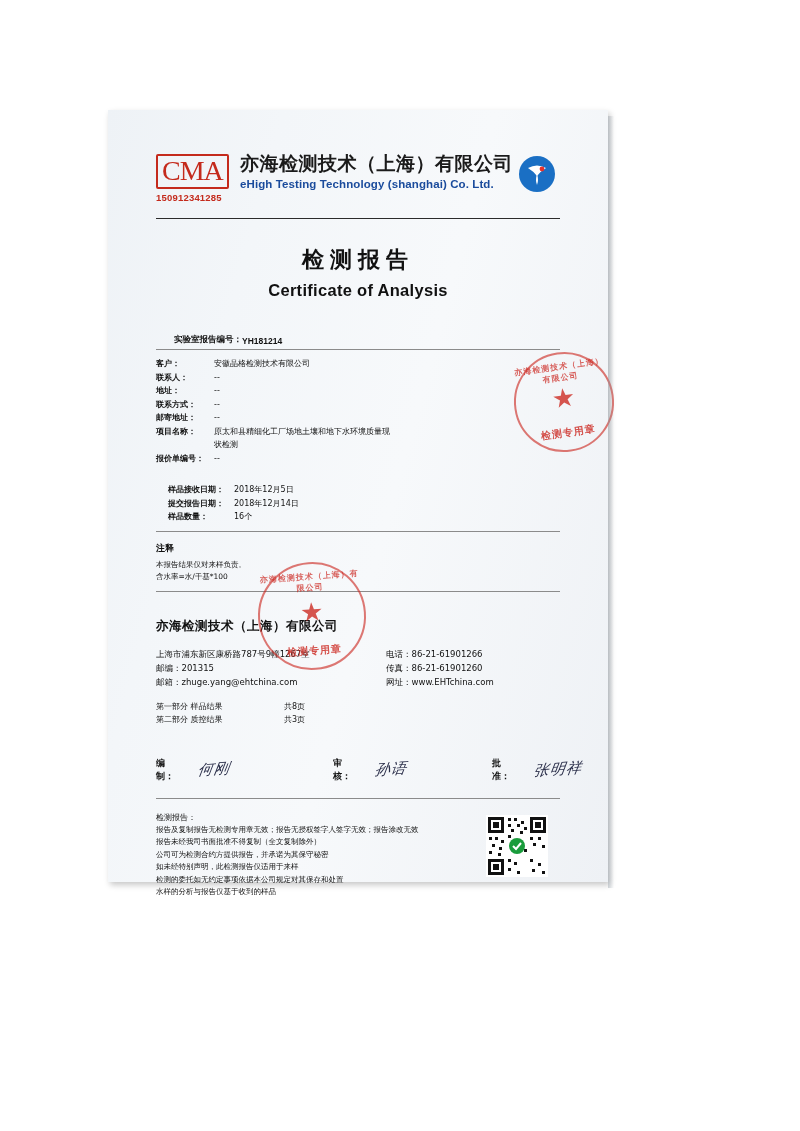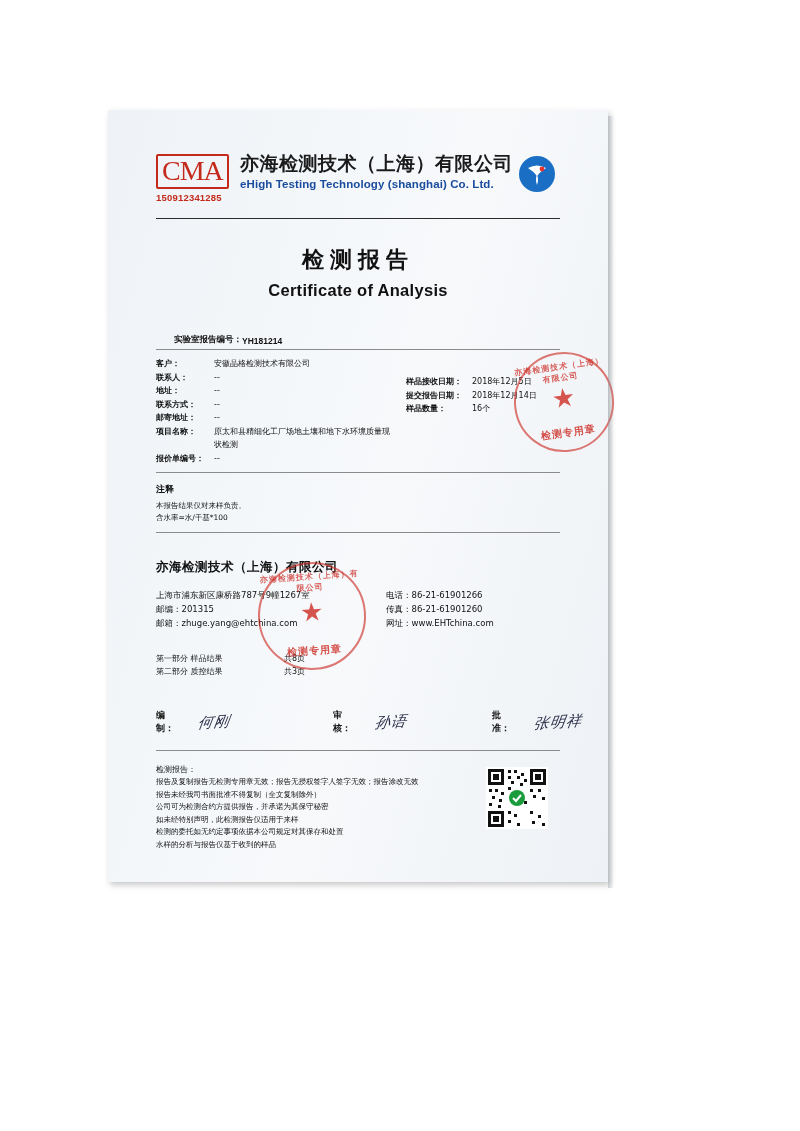--- a/index.html
+++ b/index.html
@@ -148,20 +148,21 @@
   .reportno .val {
     font-family: "Liberation Sans", sans-serif;
     font-weight: bold;
   }
 
   
   .info {
     display: flex;
     margin-top: 7px;
     padding-bottom: 7px;
+    flex-direction: column;
   }
   .info-left { width: 238px; }
   .info-right { flex: 1; padding-left: 12px; padding-top: 18px;}
   .irow {
     display: flex;
     font-size: 8px;
     line-height: 13.5px;
     color: #111;
   }
   .irow .k {
@@ -213,21 +214,21 @@
   .comp-left { width: 230px; }
   .comp-right { flex: 1; }
   .cline {
     font-family: "DejaVu Sans", sans-serif;
     font-size: 8.5px;
     color: #111;
     line-height: 14px;
   }
   .cline .lab { font-weight: normal; }
 
-  .parts { margin-top: 22px; }
+  .parts { margin-top: 11px; }
   .prow {
     display: flex;
     font-family: "DejaVu Sans", sans-serif;
     font-size: 8px;
     color: #111;
     line-height: 13px;
   }
   .prow .pa { width: 128px; }
   .prow .pb { width: 60px; }
 

